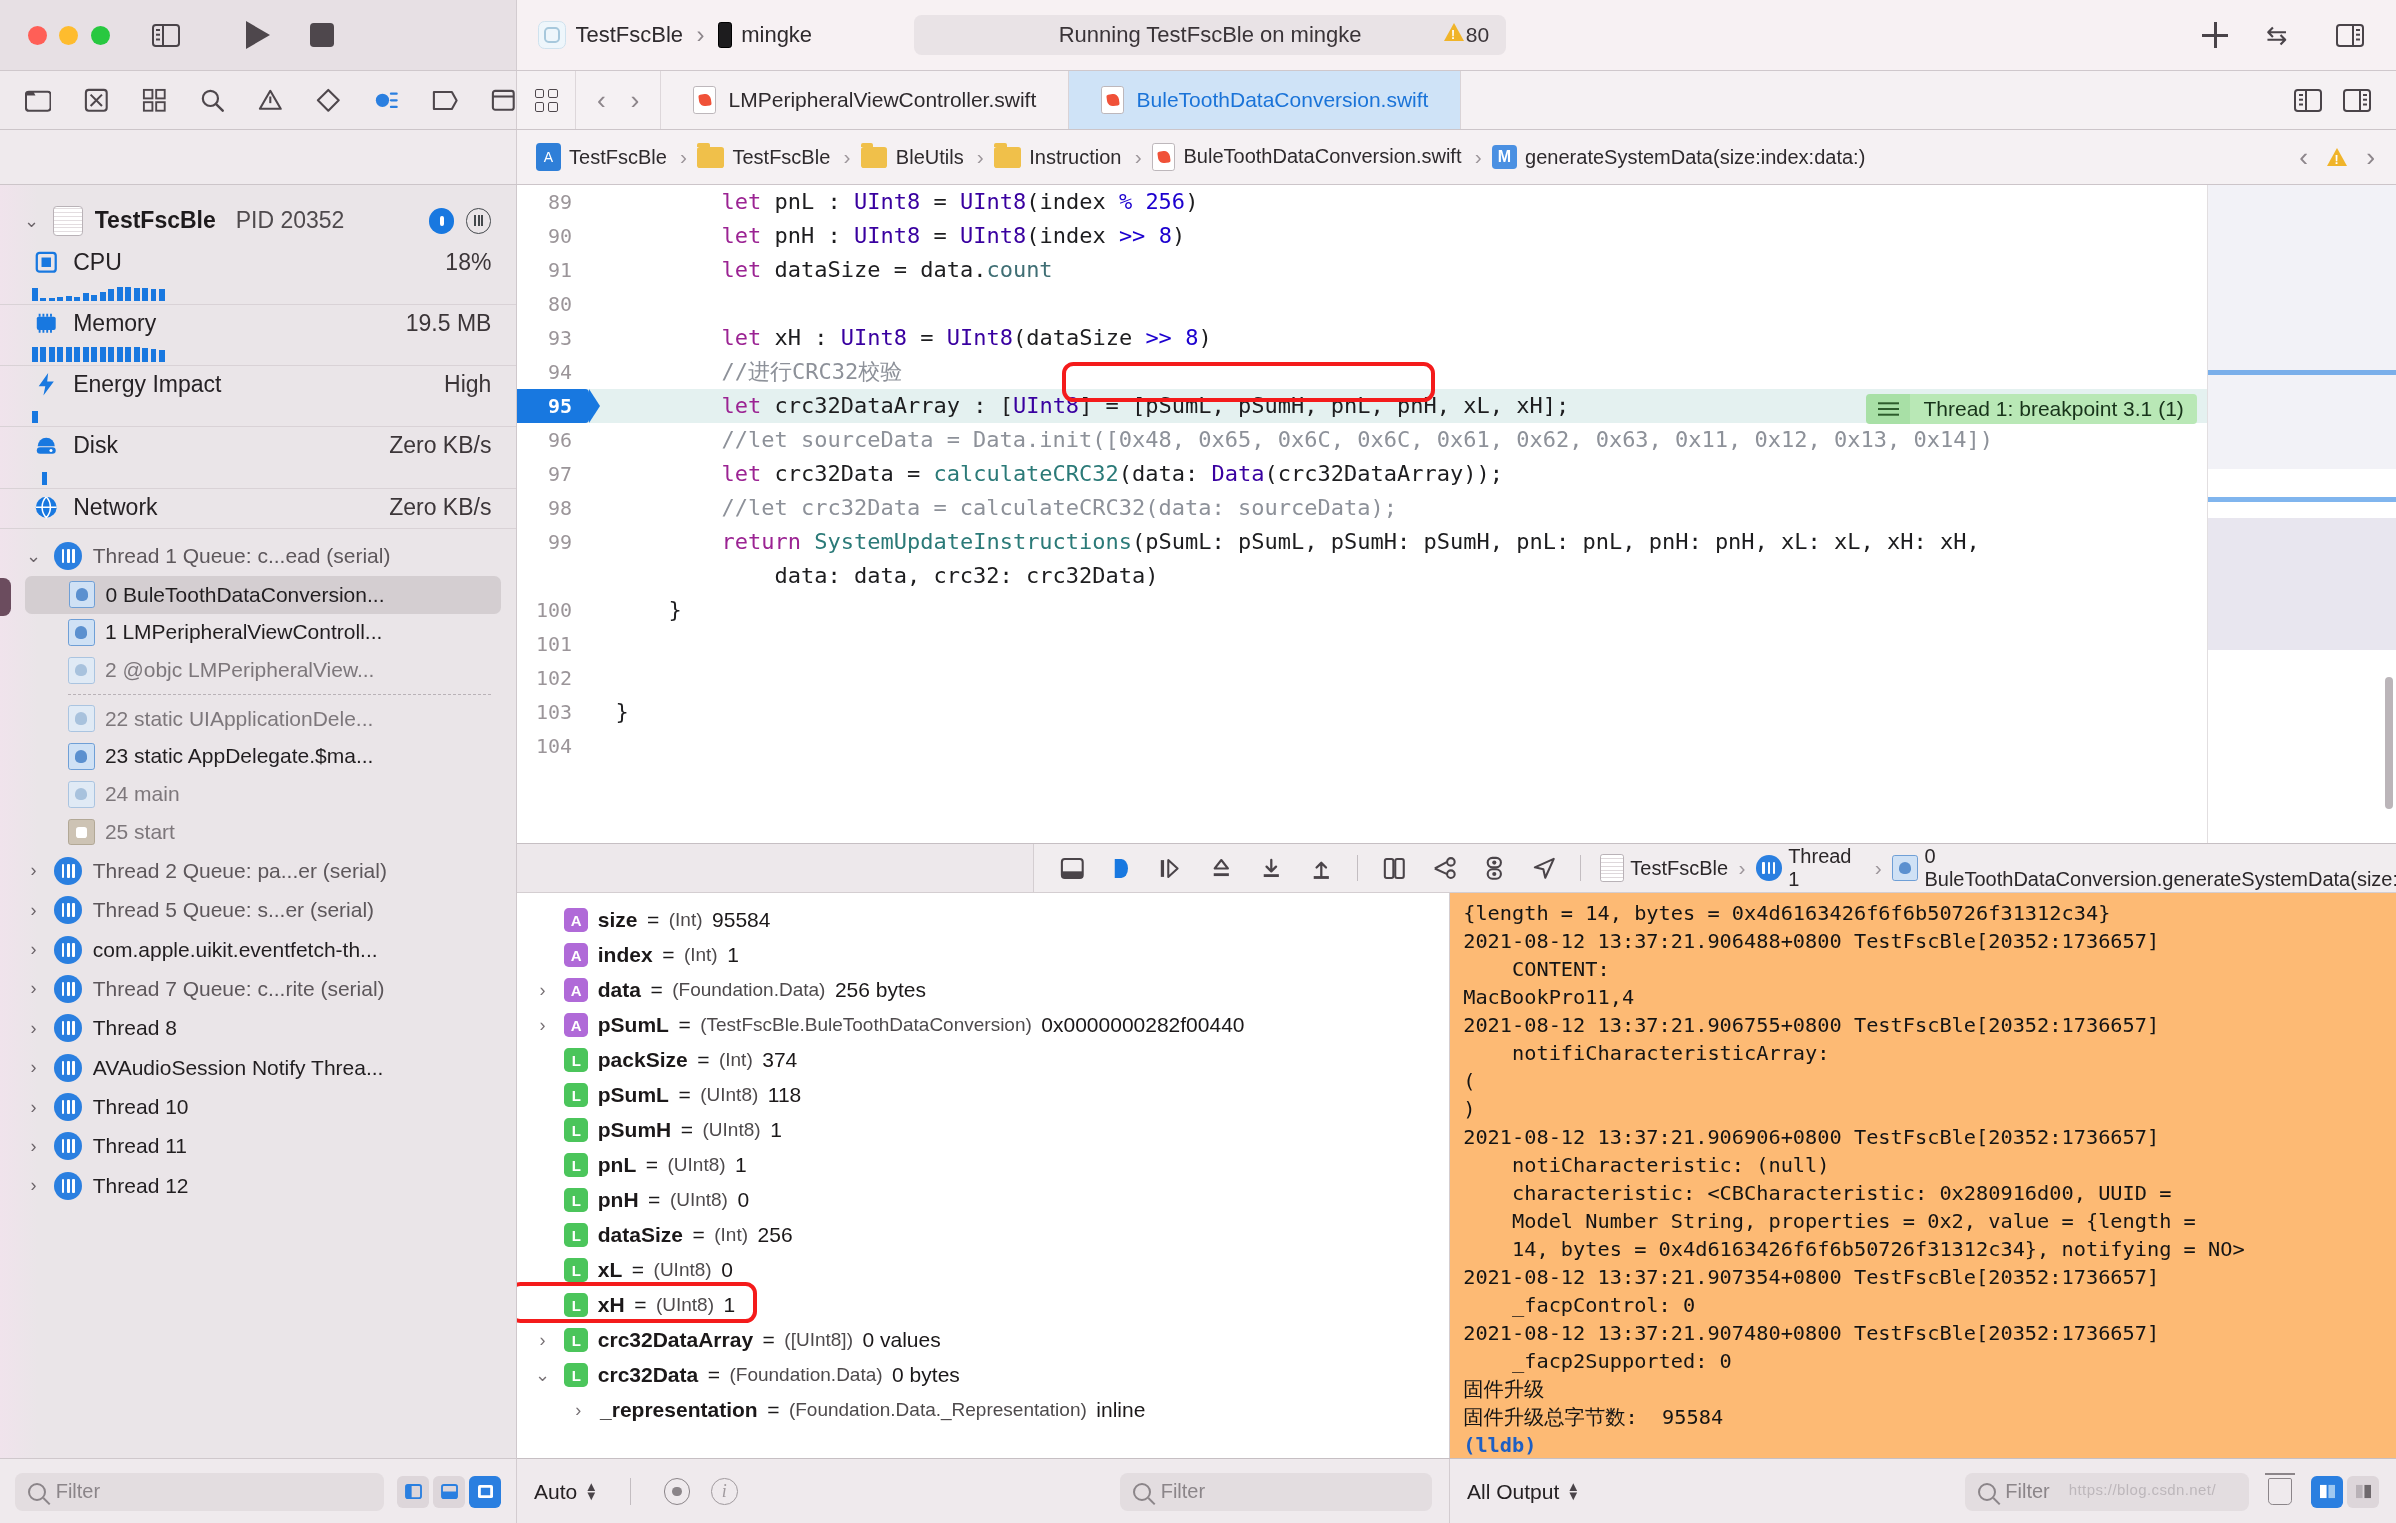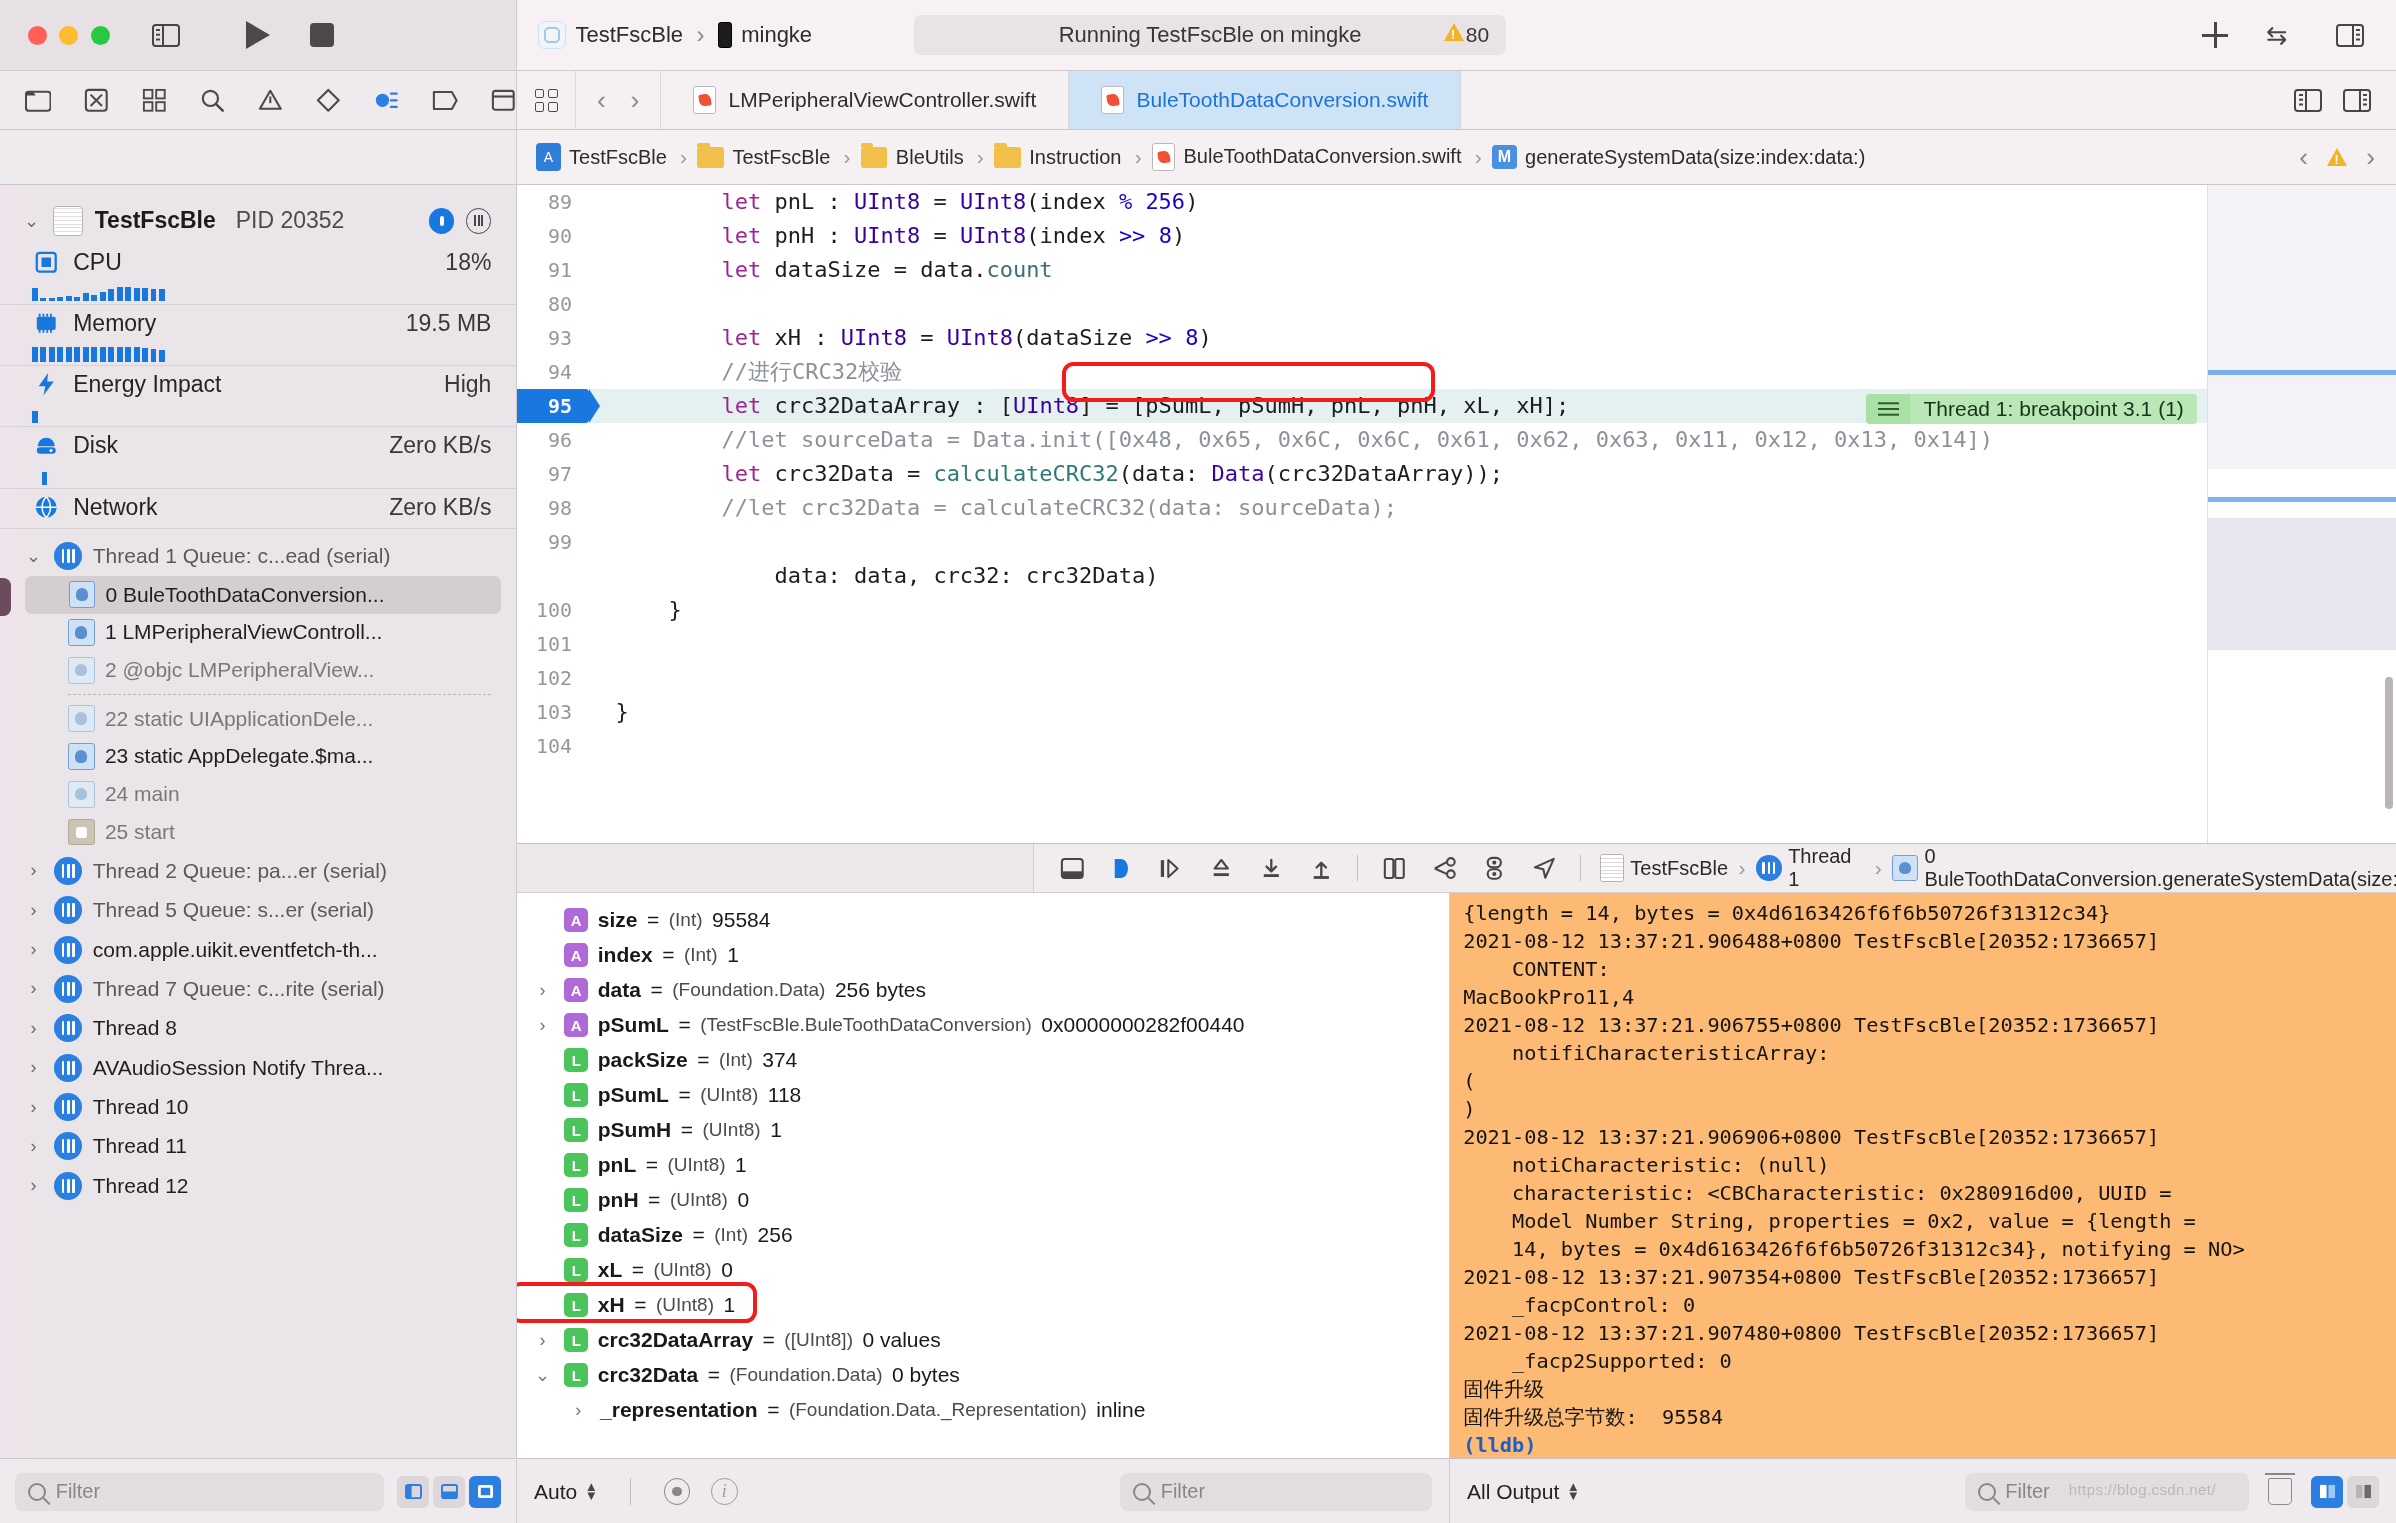--- a/index.html
+++ b/index.html
@@ -702,21 +702,21 @@
               <div class="cl"><span class="gut">89</span><span class="src"><span class="pl">        </span><span class="k">let</span><span class="pl"> pnL : </span><span class="ty">UInt8</span><span class="pl"> = </span><span class="ty">UInt8</span><span class="pl">(index </span><span class="num">%</span><span class="pl"> </span><span class="num">256</span><span class="pl">)</span></span></div>
               <div class="cl"><span class="gut">90</span><span class="src"><span class="pl">        </span><span class="k">let</span><span class="pl"> pnH : </span><span class="ty">UInt8</span><span class="pl"> = </span><span class="ty">UInt8</span><span class="pl">(index </span><span class="num">&gt;&gt;</span><span class="pl"> </span><span class="num">8</span><span class="pl">)</span></span></div>
               <div class="cl"><span class="gut">91</span><span class="src"><span class="pl">        </span><span class="k">let</span><span class="pl"> dataSize = data.</span><span class="pr">count</span></span></div>
               <div class="cl"><span class="gut">80</span></div>
               <div class="cl"><span class="gut">93</span><span class="src"><span class="pl">        </span><span class="k">let</span><span class="pl"> xH : </span><span class="ty">UInt8</span><span class="pl"> = </span><span class="ty">UInt8</span><span class="pl">(dataSize </span><span class="num">&gt;&gt;</span><span class="pl"> </span><span class="num">8</span><span class="pl">)</span></span></div>
               <div class="cl"><span class="gut">94</span><span class="src"><span class="cm">        //进行CRC32校验</span></span></div>
               <div class="cl hl"><span class="gut">95</span><span class="src"><span class="pl">        </span><span class="k">let</span><span class="pl"> crc32DataArray : [</span><span class="ty">UInt8</span><span class="pl">] = [pSumL, pSumH, pnL, pnH, xL, xH];</span></span></div>
               <div class="cl"><span class="gut">96</span><span class="src"><span class="cm">        //let sourceData = Data.init([0x48, 0x65, 0x6C, 0x6C, 0x61, 0x62, 0x63, 0x11, 0x12, 0x13, 0x14])</span></span></div>
               <div class="cl"><span class="gut">97</span><span class="src"><span class="pl">        </span><span class="k">let</span><span class="pl"> crc32Data = </span><span class="fn">calculateCRC32</span><span class="pl">(data: </span><span class="ty">Data</span><span class="pl">(crc32DataArray));</span></span></div>
               <div class="cl"><span class="gut">98</span><span class="src"><span class="cm">        //let crc32Data = calculateCRC32(data: sourceData);</span></span></div>
-              <div class="cl"><span class="gut">99</span></div>
+              <div class="cl"><span class="gut">99</span><span class="src"><span class="pl">        </span><span class="k">return</span><span class="pl"> </span><span class="fn">SystemUpdateInstructions</span><span class="pl">(pSumL: pSumL, pSumH: pSumH, pnL: pnL, pnH: pnH, xL: xL, xH: xH,</span></span></div>
               <div class="cl"><span class="gut"></span><span class="src"><span class="pl">            data: data, crc32: crc32Data)</span></span></div>
               <div class="cl"><span class="gut">100</span><span class="src"><span class="pl">    }</span></span></div>
               <div class="cl"><span class="gut">101</span><span class="src"><span class="pl"></span></span></div>
               <div class="cl"><span class="gut">102</span><span class="src"><span class="pl"></span></span></div>
               <div class="cl"><span class="gut">103</span><span class="src"><span class="pl">}</span></span></div>
               <div class="cl"><span class="gut">104</span><span class="src"><span class="pl"></span></span></div>
             </div>
 
           <div class="bp-annot" style="top:209px; right:199px;">
             <div class="bp-hamb">

